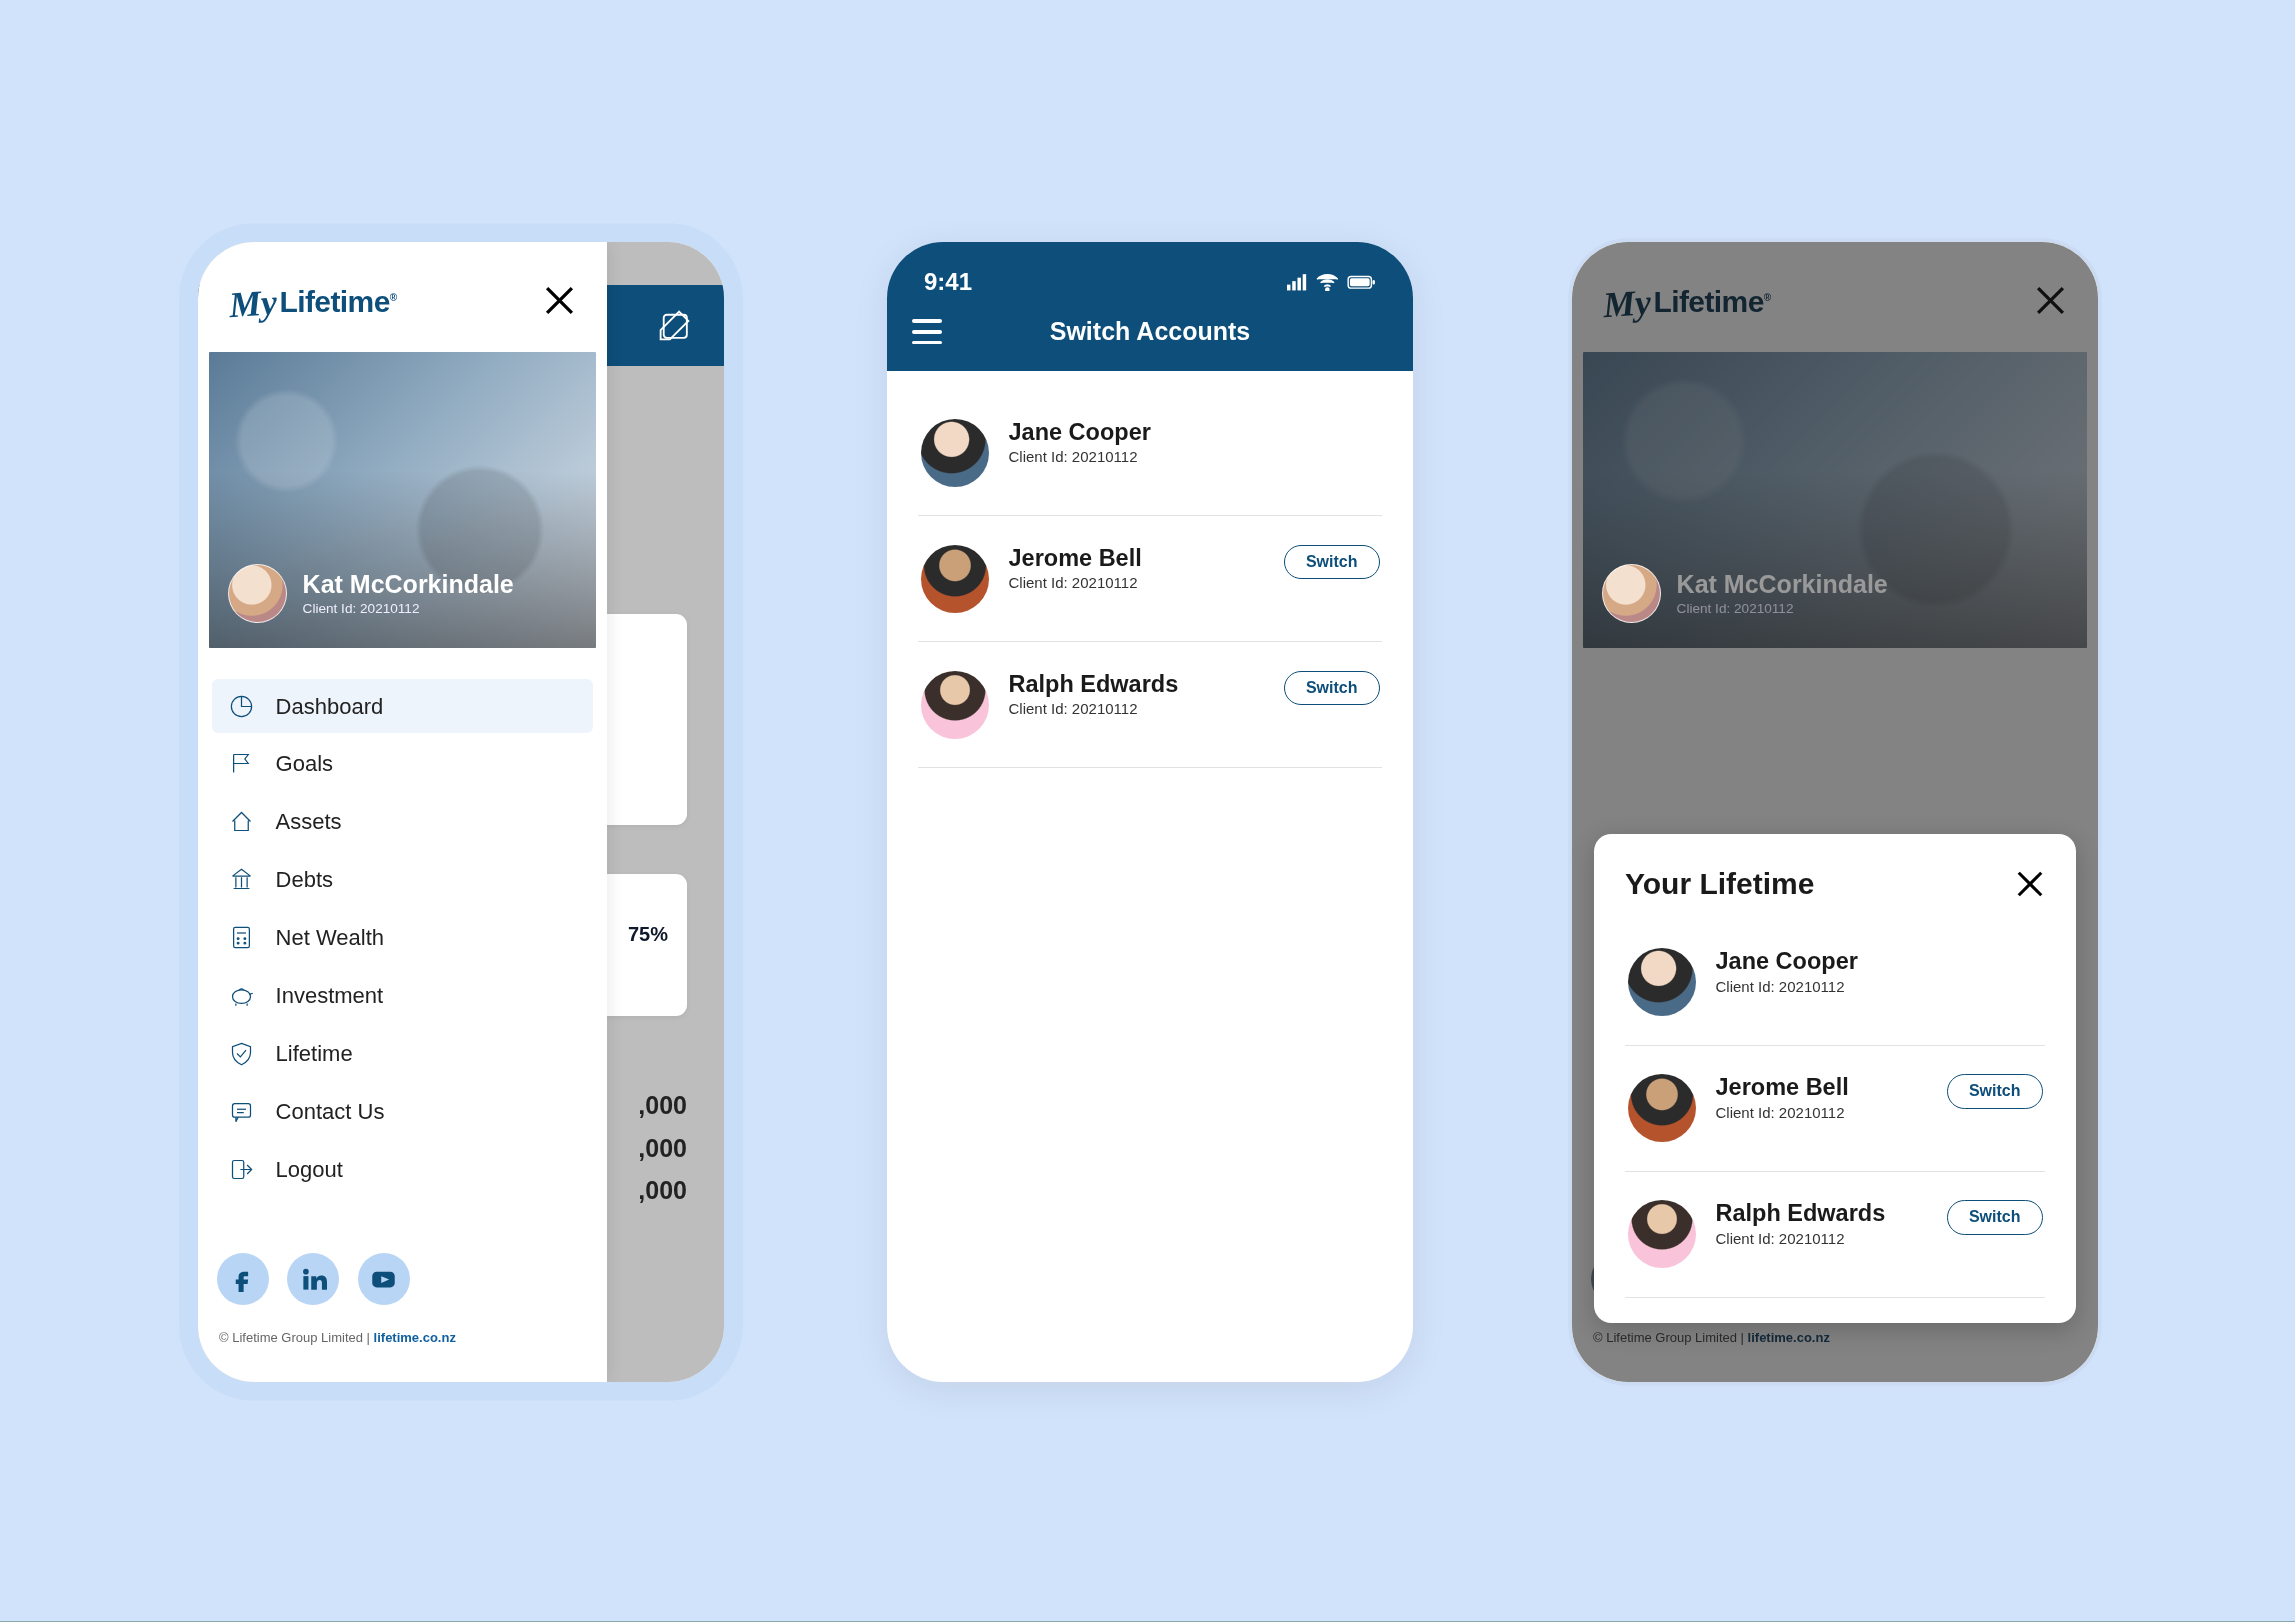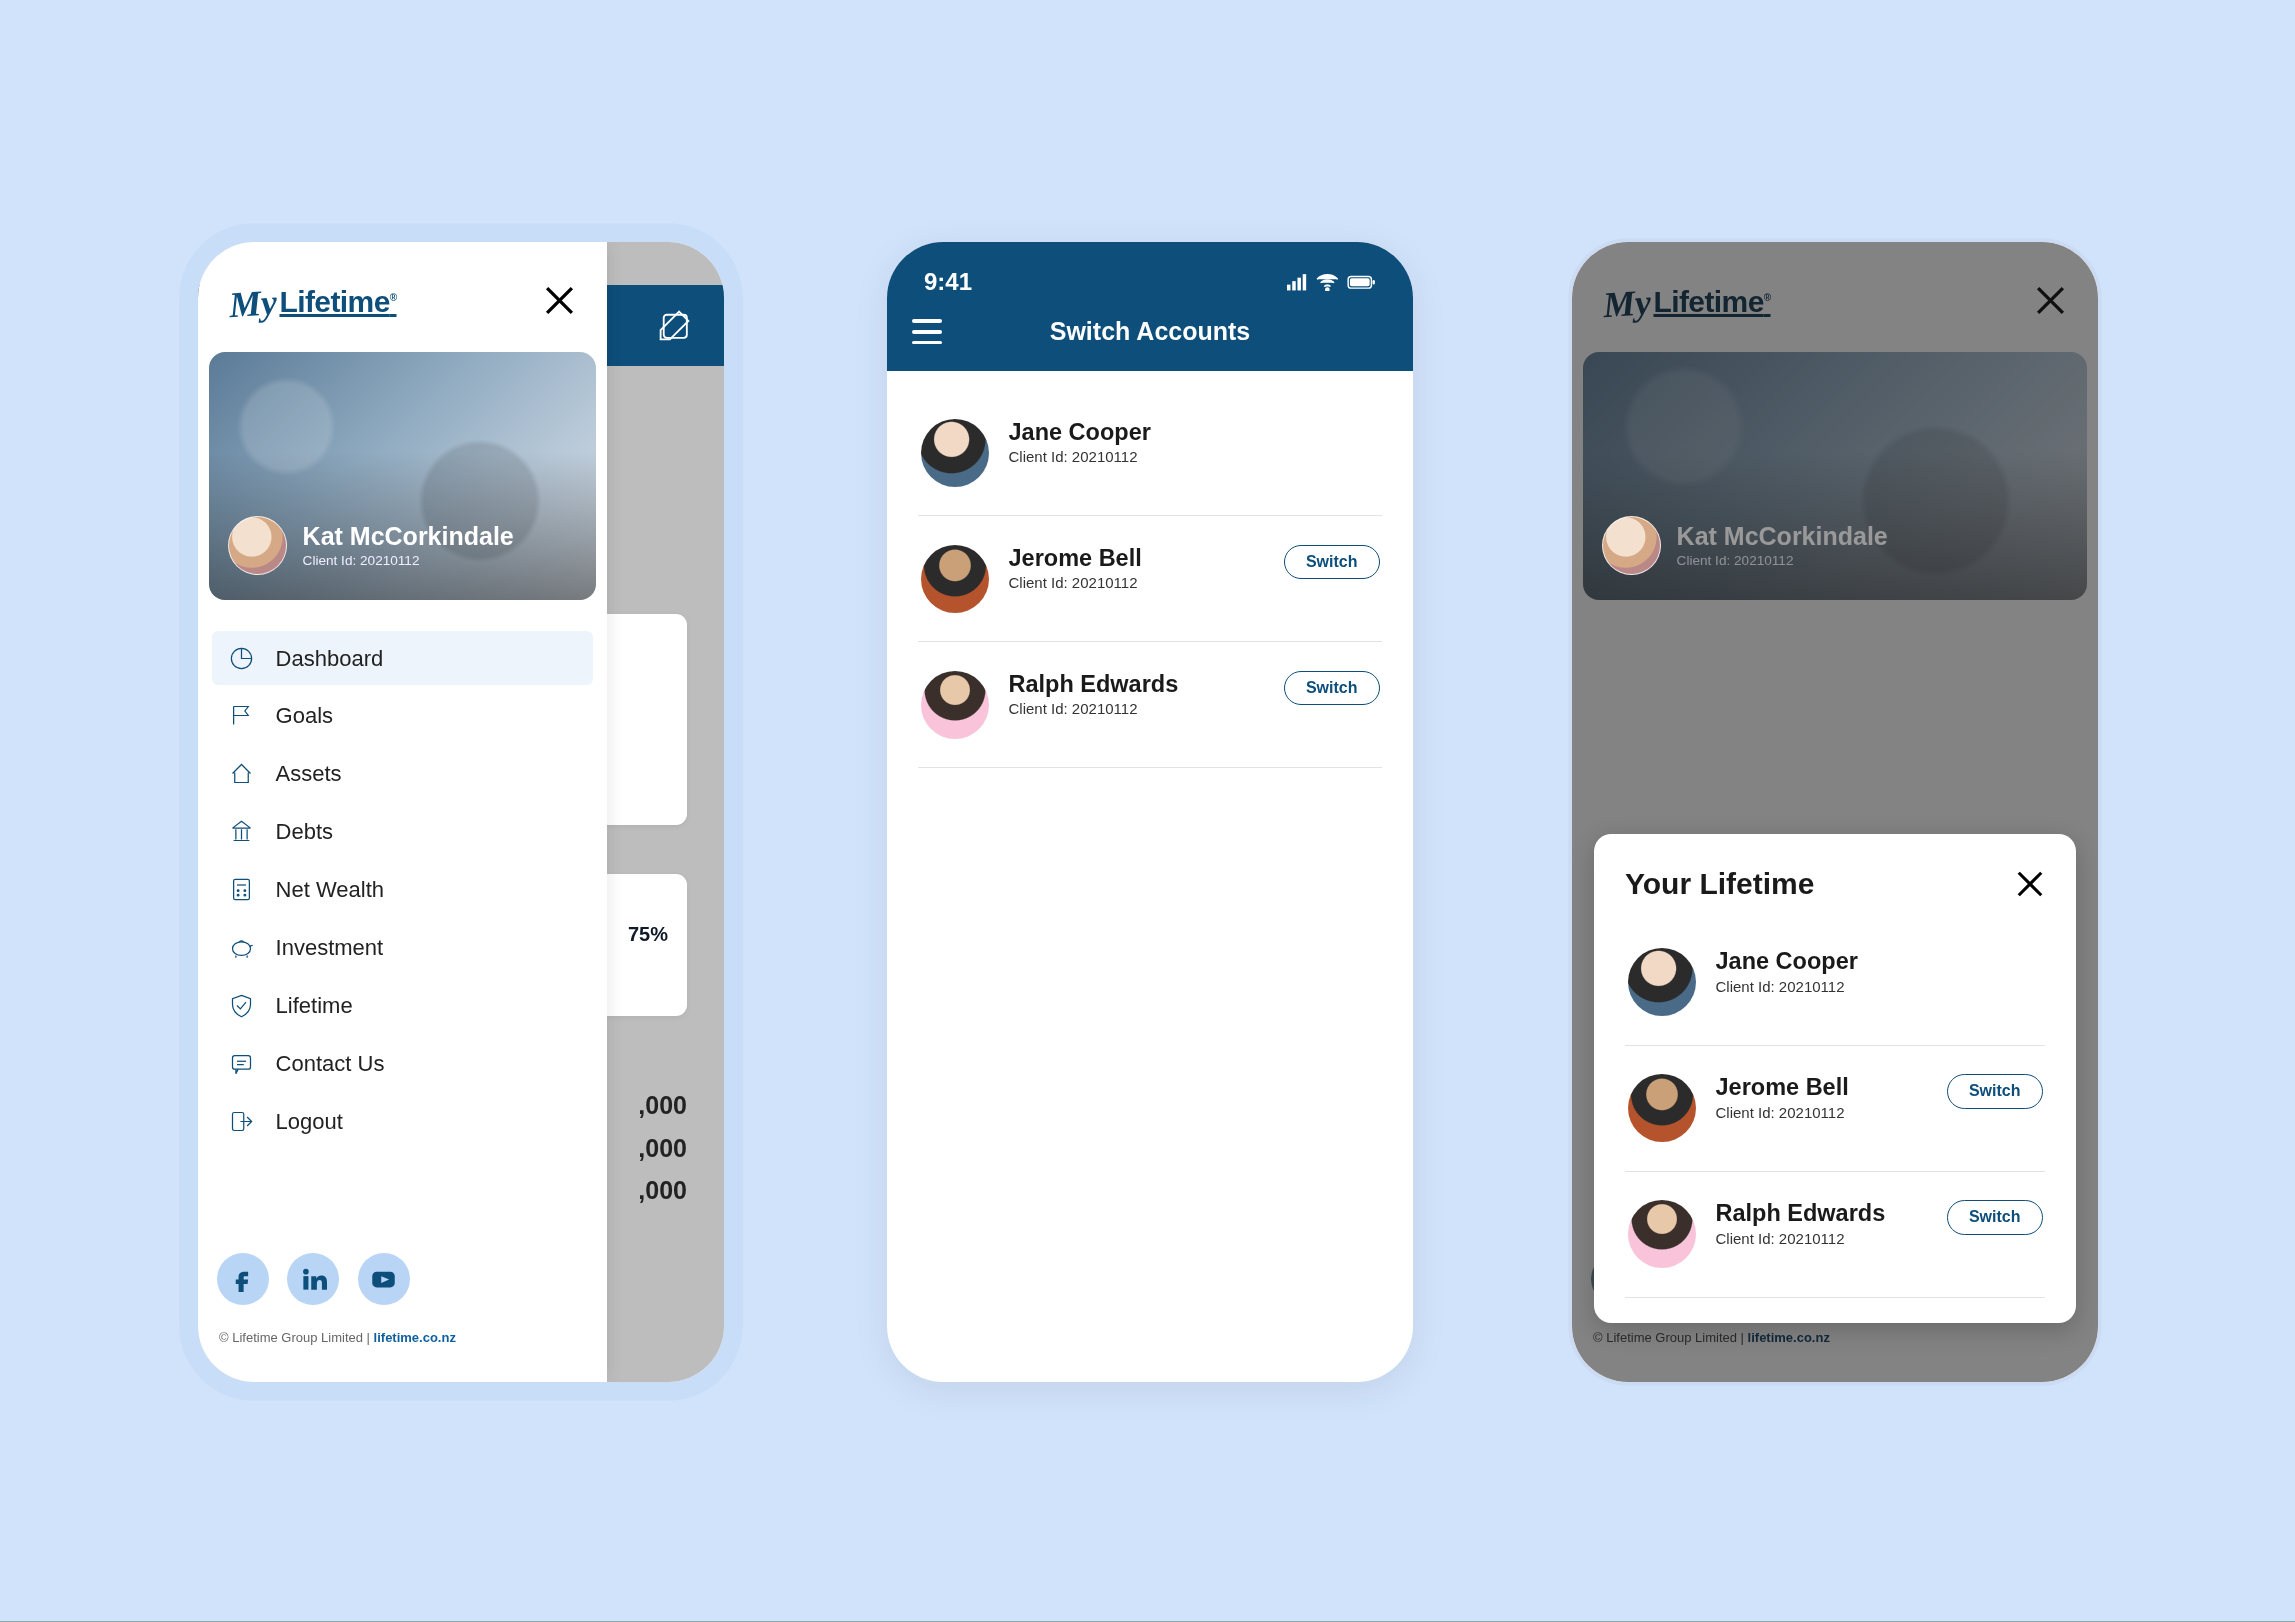--- a/index.html
+++ b/index.html
@@ -84,32 +84,32 @@
     display: flex; align-items: baseline; gap: 2.5px;
     color: var(--navy);
   }
   .logo .my {
     font-family: "Brush Script MT", "Segoe Script", cursive;
     font-size: 36px; font-weight: 700; font-style: italic;
     transform: translateY(3.7px) rotate(-4deg);
     display: inline-block;
   }
   .logo .lifetime {
-    font-size: 30px; font-weight: 700; letter-spacing: -0.6px; text-decoration: underline;
+    font-size: 30px; font-weight: 700; letter-spacing: -0.6px;
   }
   .logo .tm { font-size: 10px; vertical-align: super; }
   .close-x {
     width: 33px; height: 33px; stroke: #000; stroke-width: 5;
   }
 
   .hero {
     position: relative;
-    height: 248px;
+    height: 296px;
     margin: 12.4px 11px 18.6px 11px;
-    border-radius: 16px;
+    border-radius: 1px;
     overflow: hidden;
     background: linear-gradient(135deg,#5a7a96 0%, #8ea9bf 40%, #b7c8d7 70%, #d8dfe6 100%);
   }
   .hero::after {
     content:"";
     position:absolute; inset:0;
     background:
       radial-gradient(circle at 20% 30%, rgba(255,255,255,0.15) 0 12%, transparent 14%),
       radial-gradient(circle at 70% 60%, rgba(0,0,0,0.12) 0 18%, transparent 20%),
       linear-gradient(180deg, rgba(0,0,0,0.0) 40%, rgba(0,0,0,0.45) 100%);

